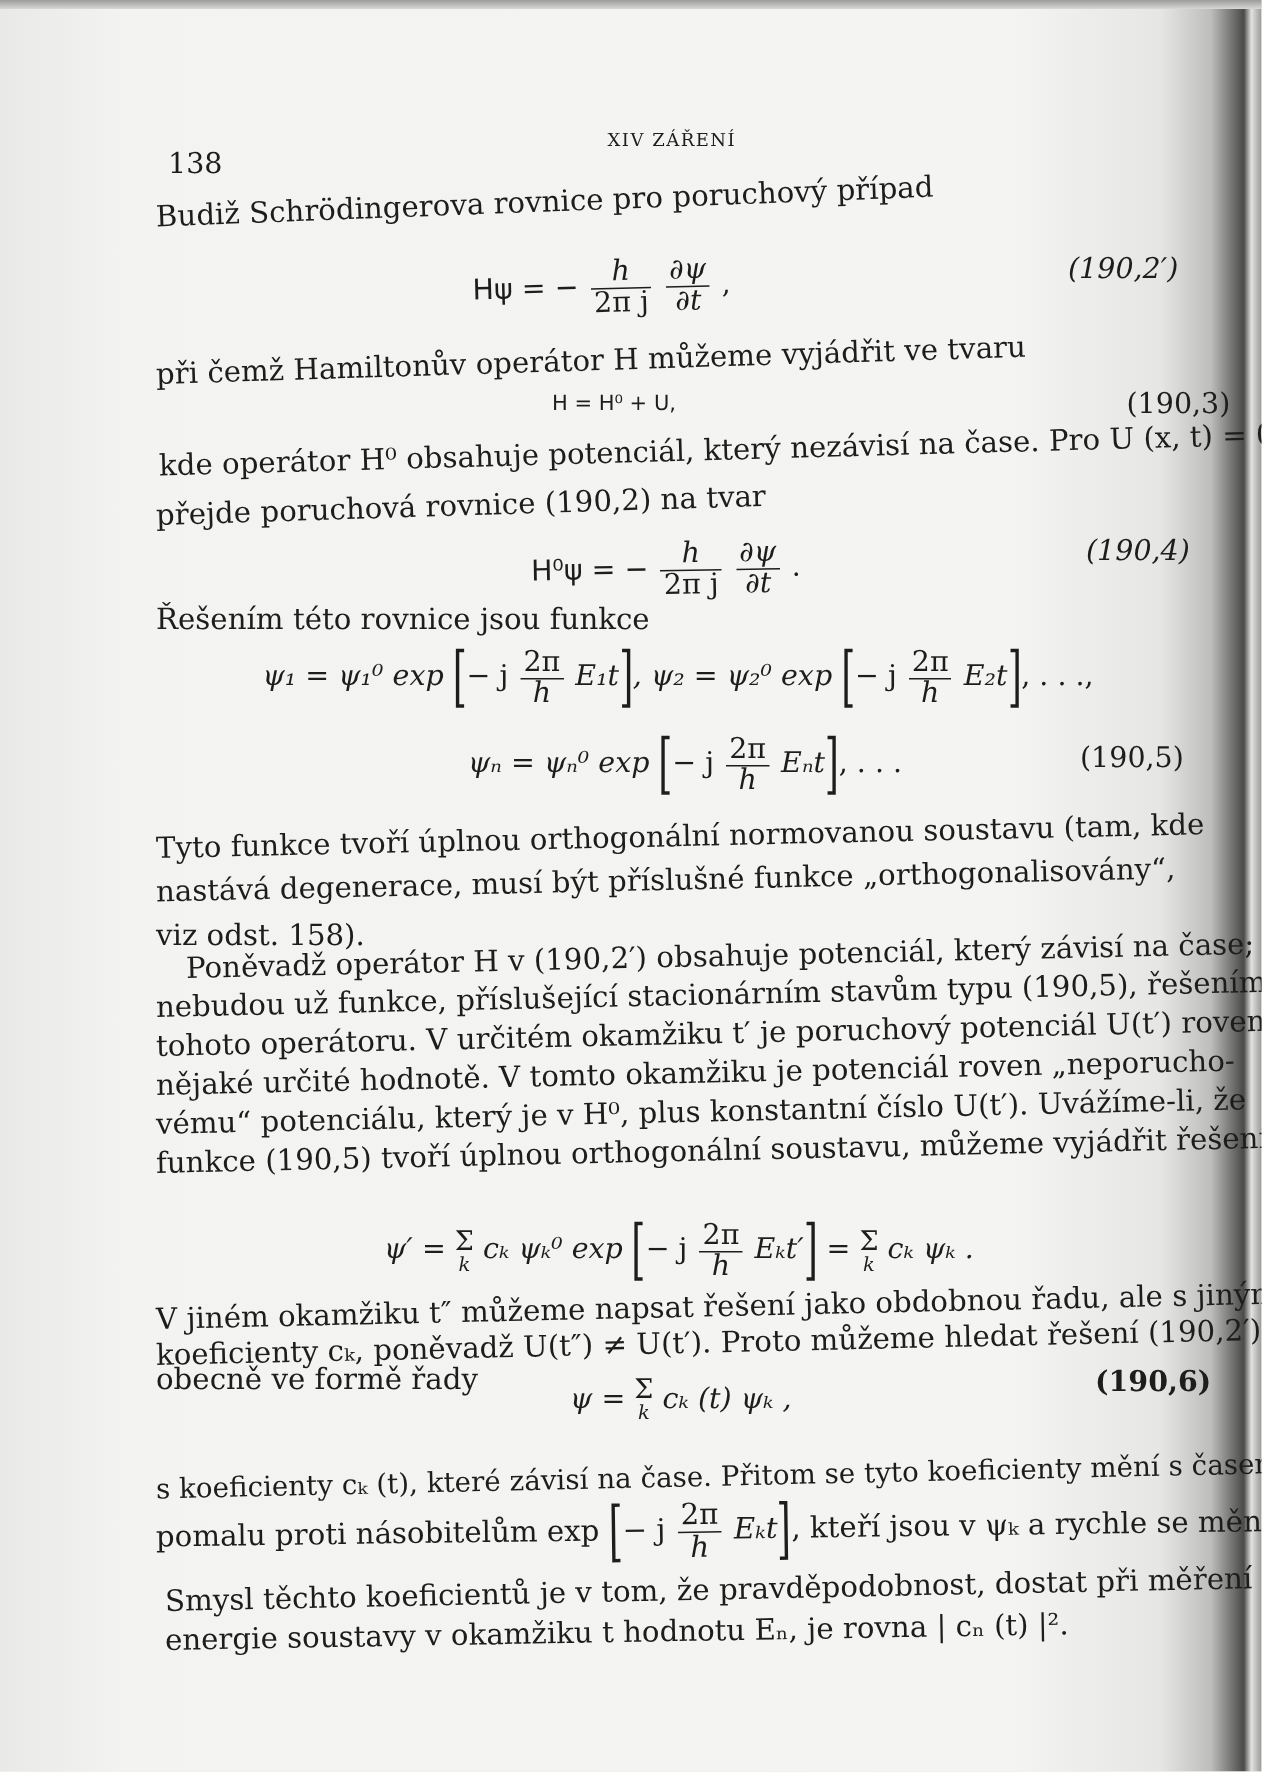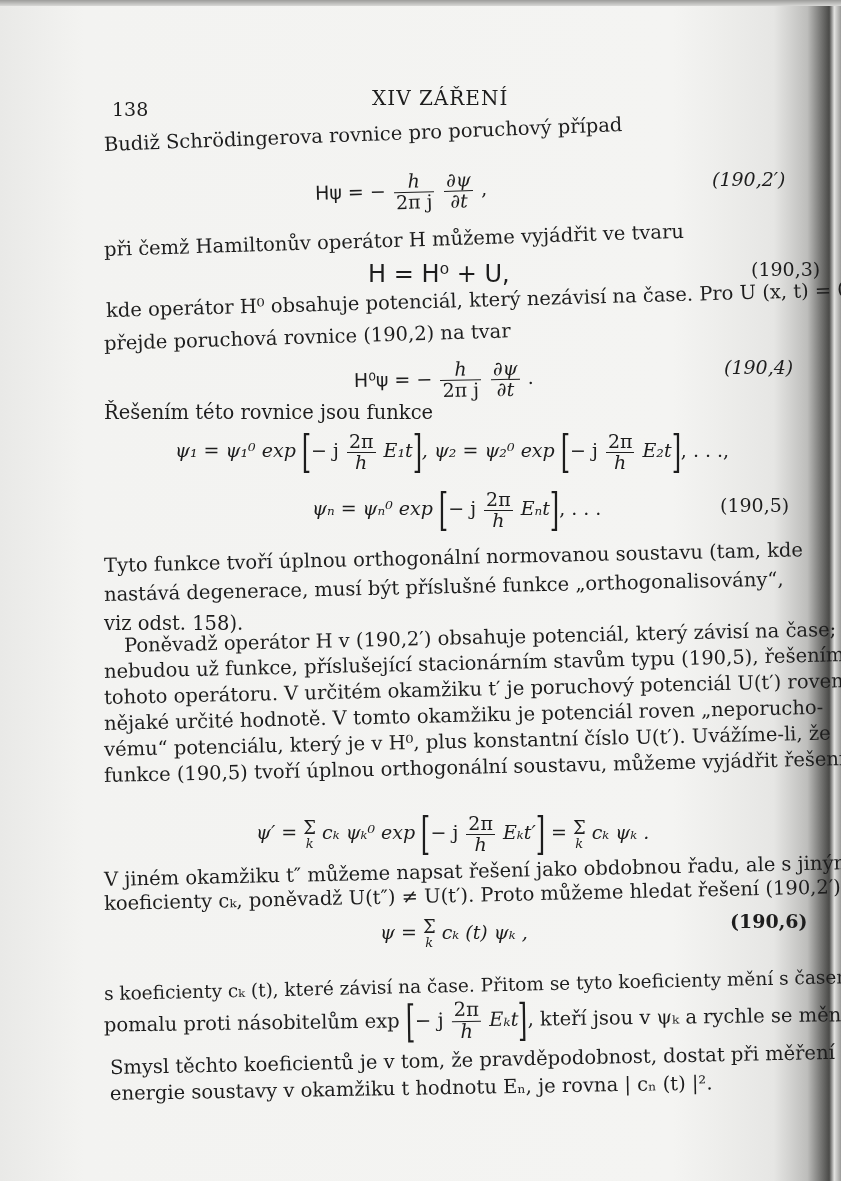--- a/index.html
+++ b/index.html
@@ -19,21 +19,21 @@
   .eqno { position:absolute; font-size:19px; white-space:nowrap; }
   .sans { font-family:"DejaVu Sans", "Liberation Sans", sans-serif; font-weight:500; }
   i { font-style:italic; }
   .frac { display:inline-block; vertical-align:middle; text-align:center; margin:0 2px; }
   .frac > span { display:block; padding:0 2px; line-height:1.05; }
   .frac > span.num { border-bottom:1.3px solid #1d1d1d; }
   .br { display:inline-block; font-size:44px; transform:scaleX(0.55); vertical-align:middle; line-height:1; margin:0 -4px; }
   .sum { display:inline-flex; flex-direction:column; align-items:center; vertical-align:middle; line-height:1; }
   .sum .s { font-size:18px; }
   .sum .k { font-size:13px; font-style:italic; }
-  .runhead { position:absolute; font-size:20px; letter-spacing:1px; }
+  .runhead { position:absolute; font-size:12px; letter-spacing:1px;margin-left:33px; }
   .folio { position:absolute; font-size:19px; }
 </style>
 </head>
 <body>
 
 <div class="page">
   <div class="topedge"></div>
 
   <div class="folio" style="left:112px; top:98px;">138</div>
   <div class="runhead" style="left:372px; top:86px;">XIV ZÁŘENÍ</div>
@@ -43,21 +43,21 @@
   <div class="line" style="left:315px; top:172px; font-size:19px; transform:rotate(-1.5deg);">
     <span class="sans">Hψ = −</span>
     <span class="frac"><span class="num"><i>h</i></span><span>2π j</span></span>
     <span class="frac"><span class="num"><i>∂ψ</i></span><span><i>∂t</i></span></span>
     <span>,</span>
   </div>
   <div class="eqno" style="left:712px; top:168px;font-style:italic;">(190,2′)</div>
 
   <div class="line" style="left:104px; top:240px; transform:rotate(-1.8deg); transform-origin:left;">při čemž Hamiltonův operátor H můžeme vyjádřit ve tvaru</div>
 
-  <div class="line sans" style="left:368px; top:262px; font-size:24px;">H = H⁰ + U,</div>
+  <div class="line sans" style="left:368px; top:262px; font-size:14px;">H = H⁰ + U,</div>
   <div class="eqno" style="left:722px; top:258px;margin-left:29px;">(190,3)</div>
 
   <div class="line" style="left:106px; top:301px; transform:rotate(-1.6deg); transform-origin:left;">kde operátor H⁰ obsahuje potenciál, který nezávisí na čase. Pro U (x, t) = 0</div>
   <div class="line" style="left:104px; top:334px; transform:rotate(-1.8deg); transform-origin:left;">přejde poruchová rovnice (190,2) na tvar</div>
 
   <div class="line" style="left:354px; top:360px; font-size:19px; transform:rotate(-1deg);">
     <span class="sans">H⁰ψ = −</span>
     <span class="frac"><span class="num"><i>h</i></span><span>2π j</span></span>
     <span class="frac"><span class="num"><i>∂ψ</i></span><span><i>∂t</i></span></span>
     <span>.</span>
@@ -108,20 +108,21 @@
     <span>=</span>
     <span class="sum">
         <span class="s">Σ</span>
         <span class="k">k</span>
       </span>
     <i>cₖ ψₖ .</i>
   </div>
 
   <div class="line" style="left:104px; top:870px; transform:rotate(-1.3deg); transform-origin:left;">V jiném okamžiku t″ můžeme napsat řešení jako obdobnou řadu, ale s jinými</div>
   <div class="line" style="left:104px; top:894px; transform:rotate(-1.3deg); transform-origin:left;">koeficienty cₖ, poněvadž U(t″) ≠ U(t′). Proto můžeme hledat řešení (190,2′)</div>
+  <div class="line" style="left:104px; top:910px;">obecně ve formě řady</div>
 
   <div class="line" style="left:380px; top:918px; font-size:19px;">
     <i>ψ =</i>
     <span class="sum">
         <span class="s">Σ</span>
         <span class="k">k</span>
       </span>
     <i>cₖ (t) ψₖ ,</i>
   </div>
   <div class="eqno" style="left:730px; top:910px;font-weight:bold;">(190,6)</div>

